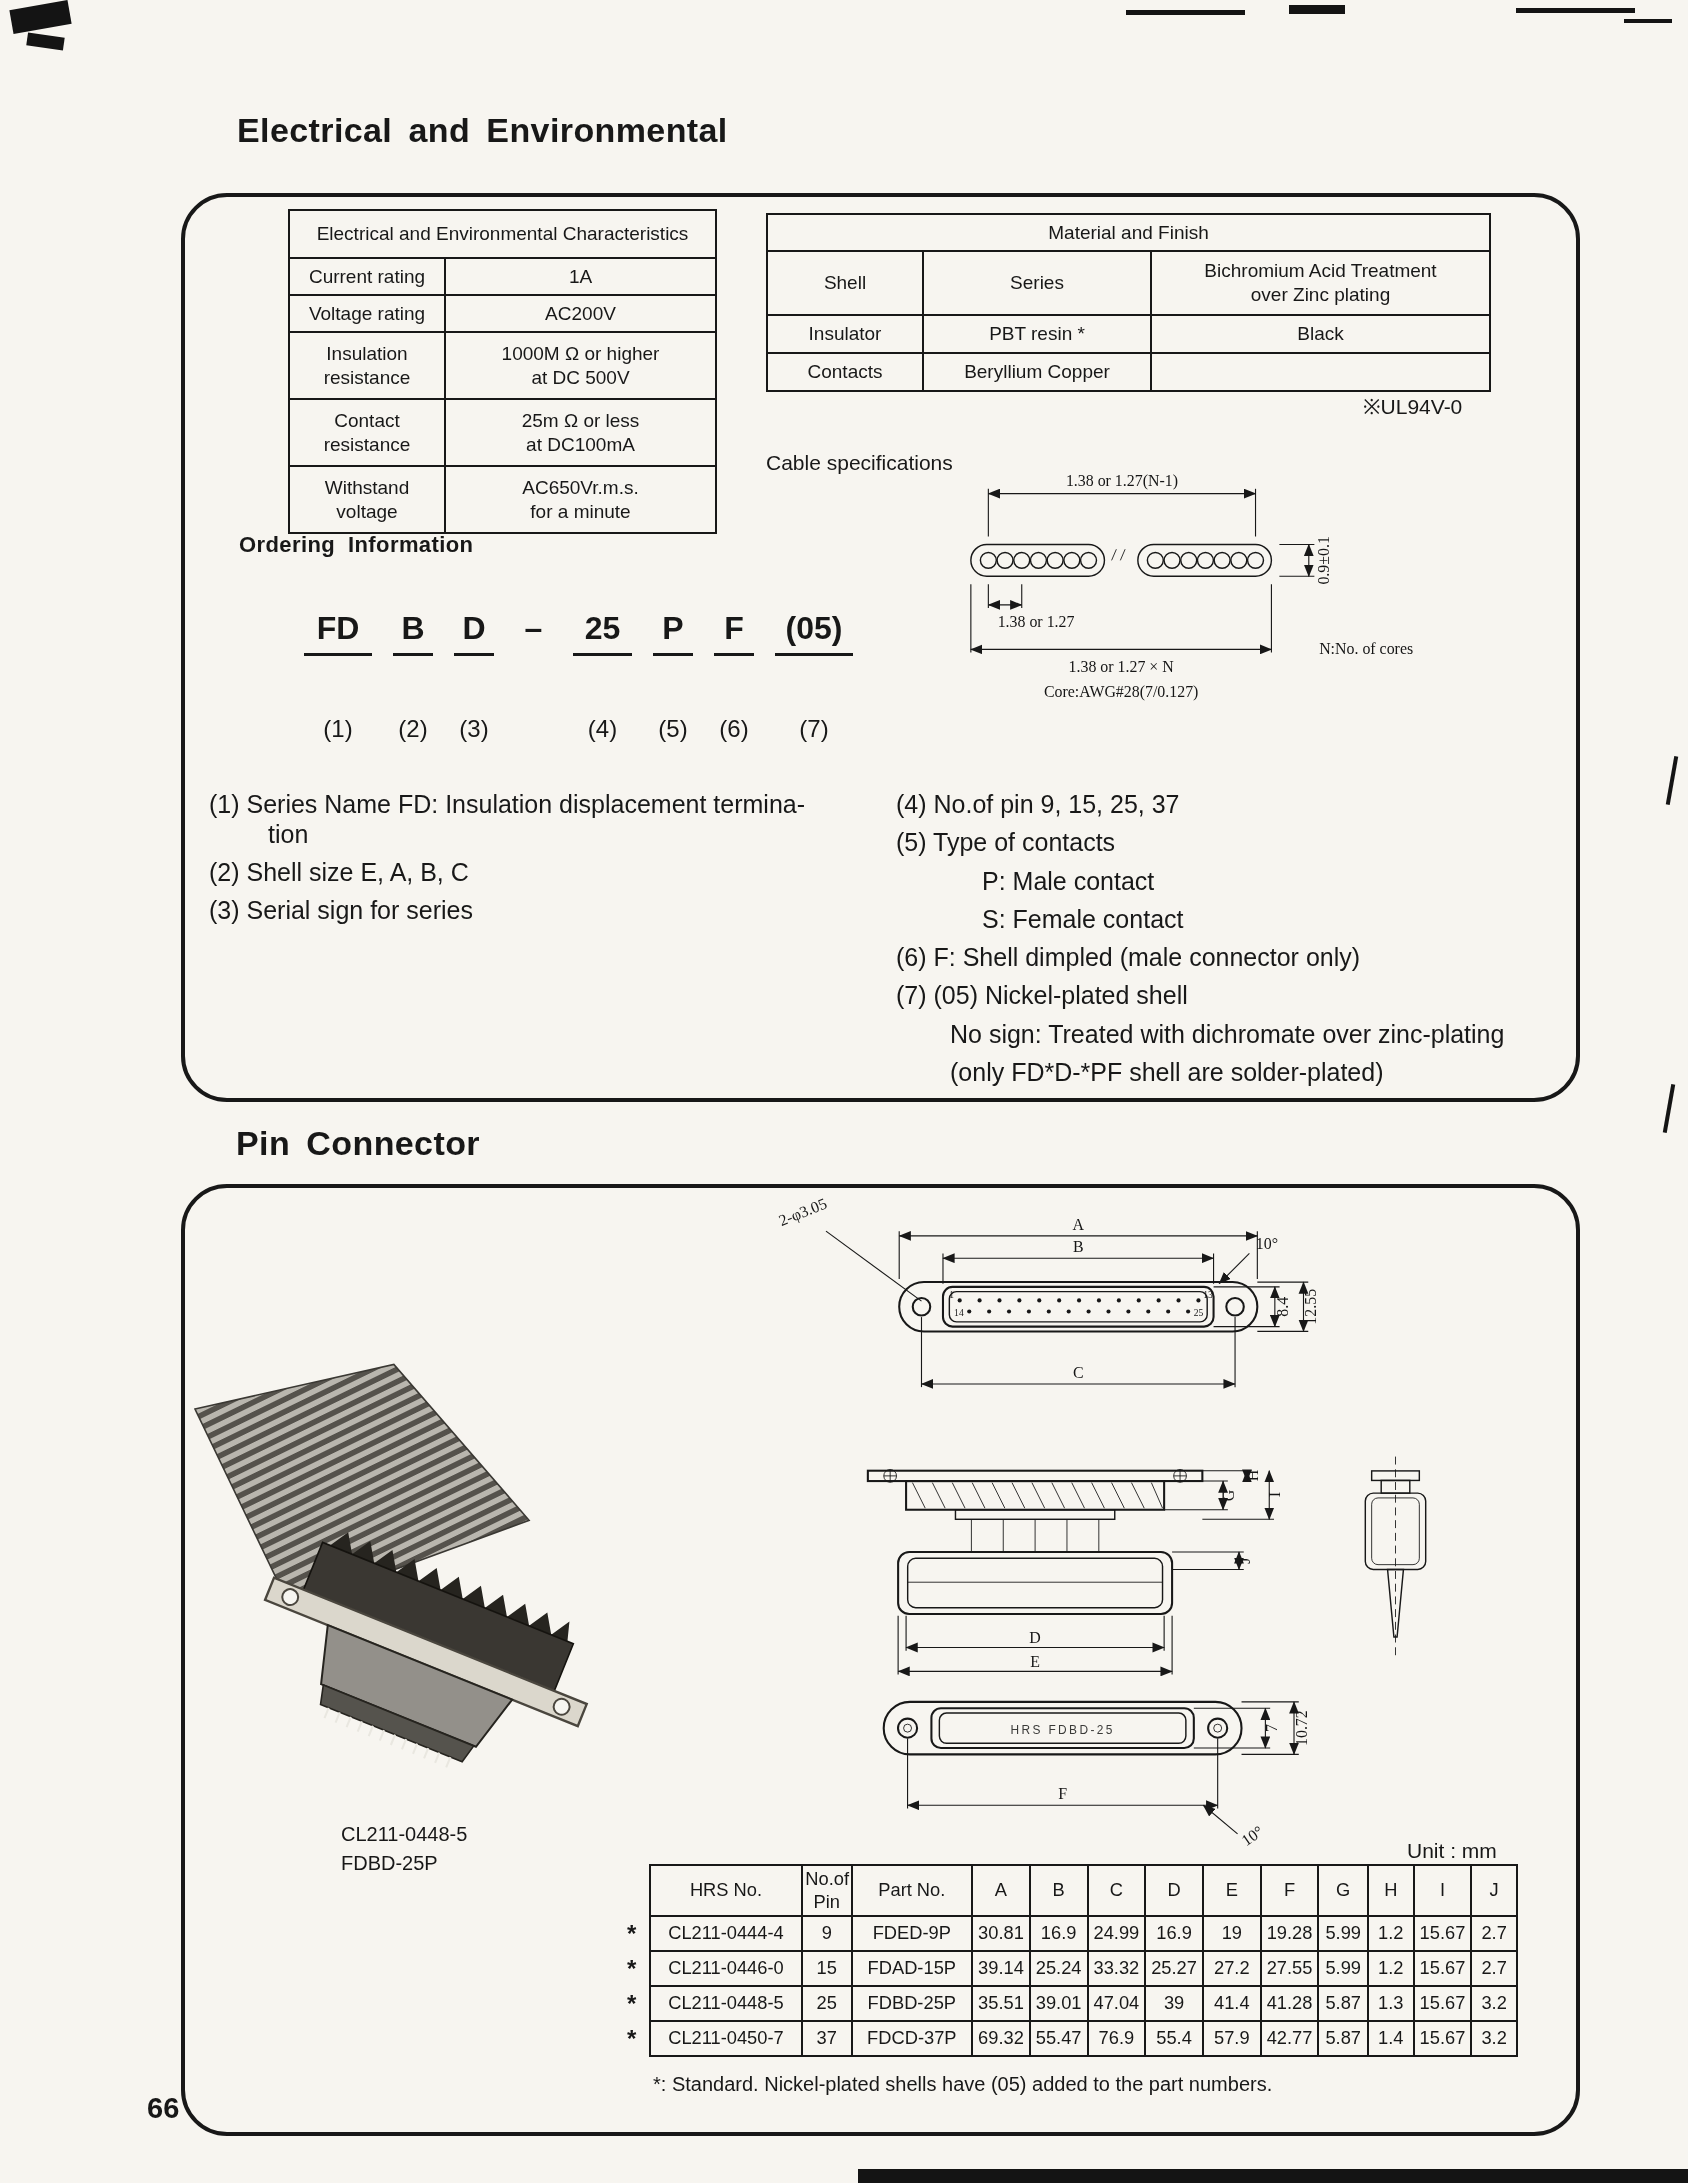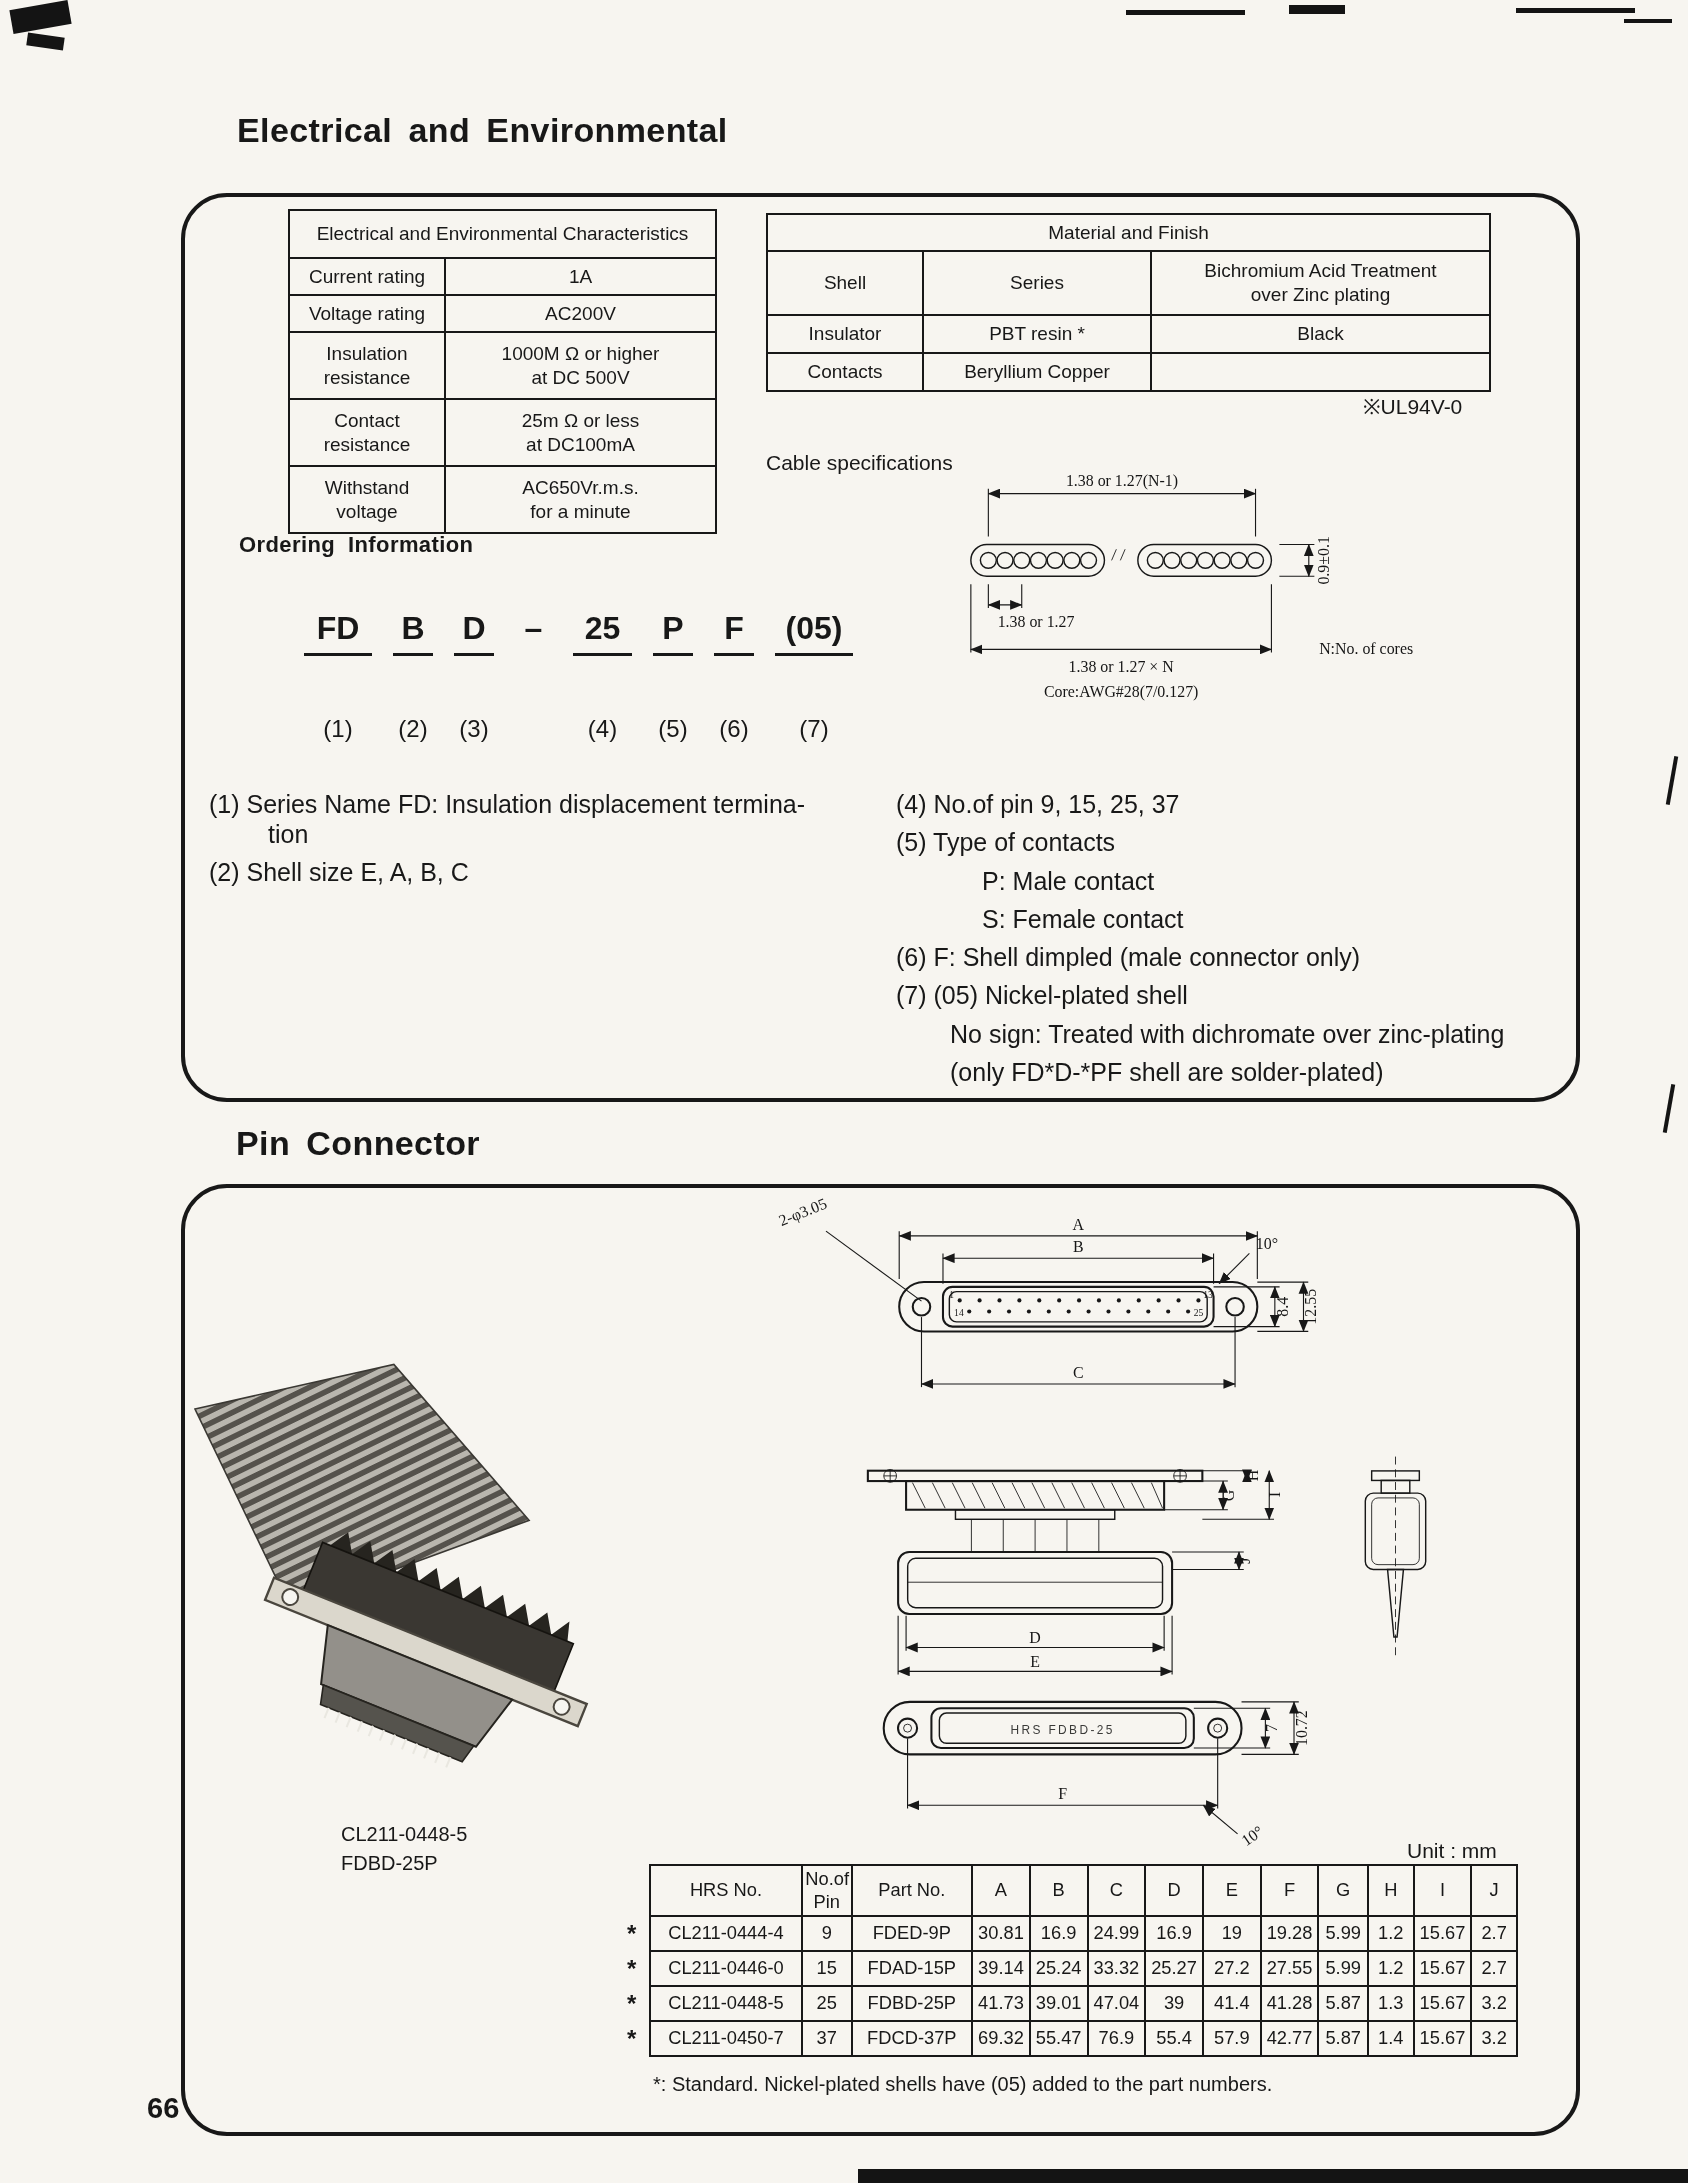--- a/index.html
+++ b/index.html
@@ -199,20 +199,21 @@
   <div>(4)</div>
   <div>(5)</div>
   <div>(6)</div>
   <div>(7)</div>
 </div>
 
 <div class="ord-col" style="left:209px;top:790px;width:681px">
   <div class="ord-item hang">(1)  Series Name FD: Insulation displacement termina-
 tion</div>
   <div class="ord-item">(2)  Shell size E, A, B, C</div>
+  <div class="ord-item">(3)  Serial sign for series</div>
 </div>
 
 <div class="ord-col" style="left:896px;top:790px;width:685px">
   <div class="ord-item">(4)  No.of pin  9, 15, 25, 37</div>
   <div class="ord-item">(5)  Type of contacts</div>
   <div class="ord-item sub1">P: Male contact</div>
   <div class="ord-item sub1">S: Female contact</div>
   <div class="ord-item">(6)  F: Shell dimpled (male connector only)</div>
   <div class="ord-item">(7)  (05) Nickel-plated shell</div>
   <div class="ord-item sub2">No sign: Treated with dichromate over zinc-plating</div>
@@ -506,21 +507,21 @@
         <td>27.55</td>
         <td>5.99</td>
         <td>1.2</td>
         <td>15.67</td>
         <td>2.7</td>
   </tr>
   <tr class="data">
     <td>CL211-0448-5</td>
         <td>25</td>
         <td>FDBD-25P</td>
-        <td>41.73</td>
+        <td>35.51</td>
         <td>39.01</td>
         <td>47.04</td>
         <td>39</td>
         <td>41.4</td>
         <td>41.28</td>
         <td>5.87</td>
         <td>1.3</td>
         <td>15.67</td>
         <td>3.2</td>
   </tr>

